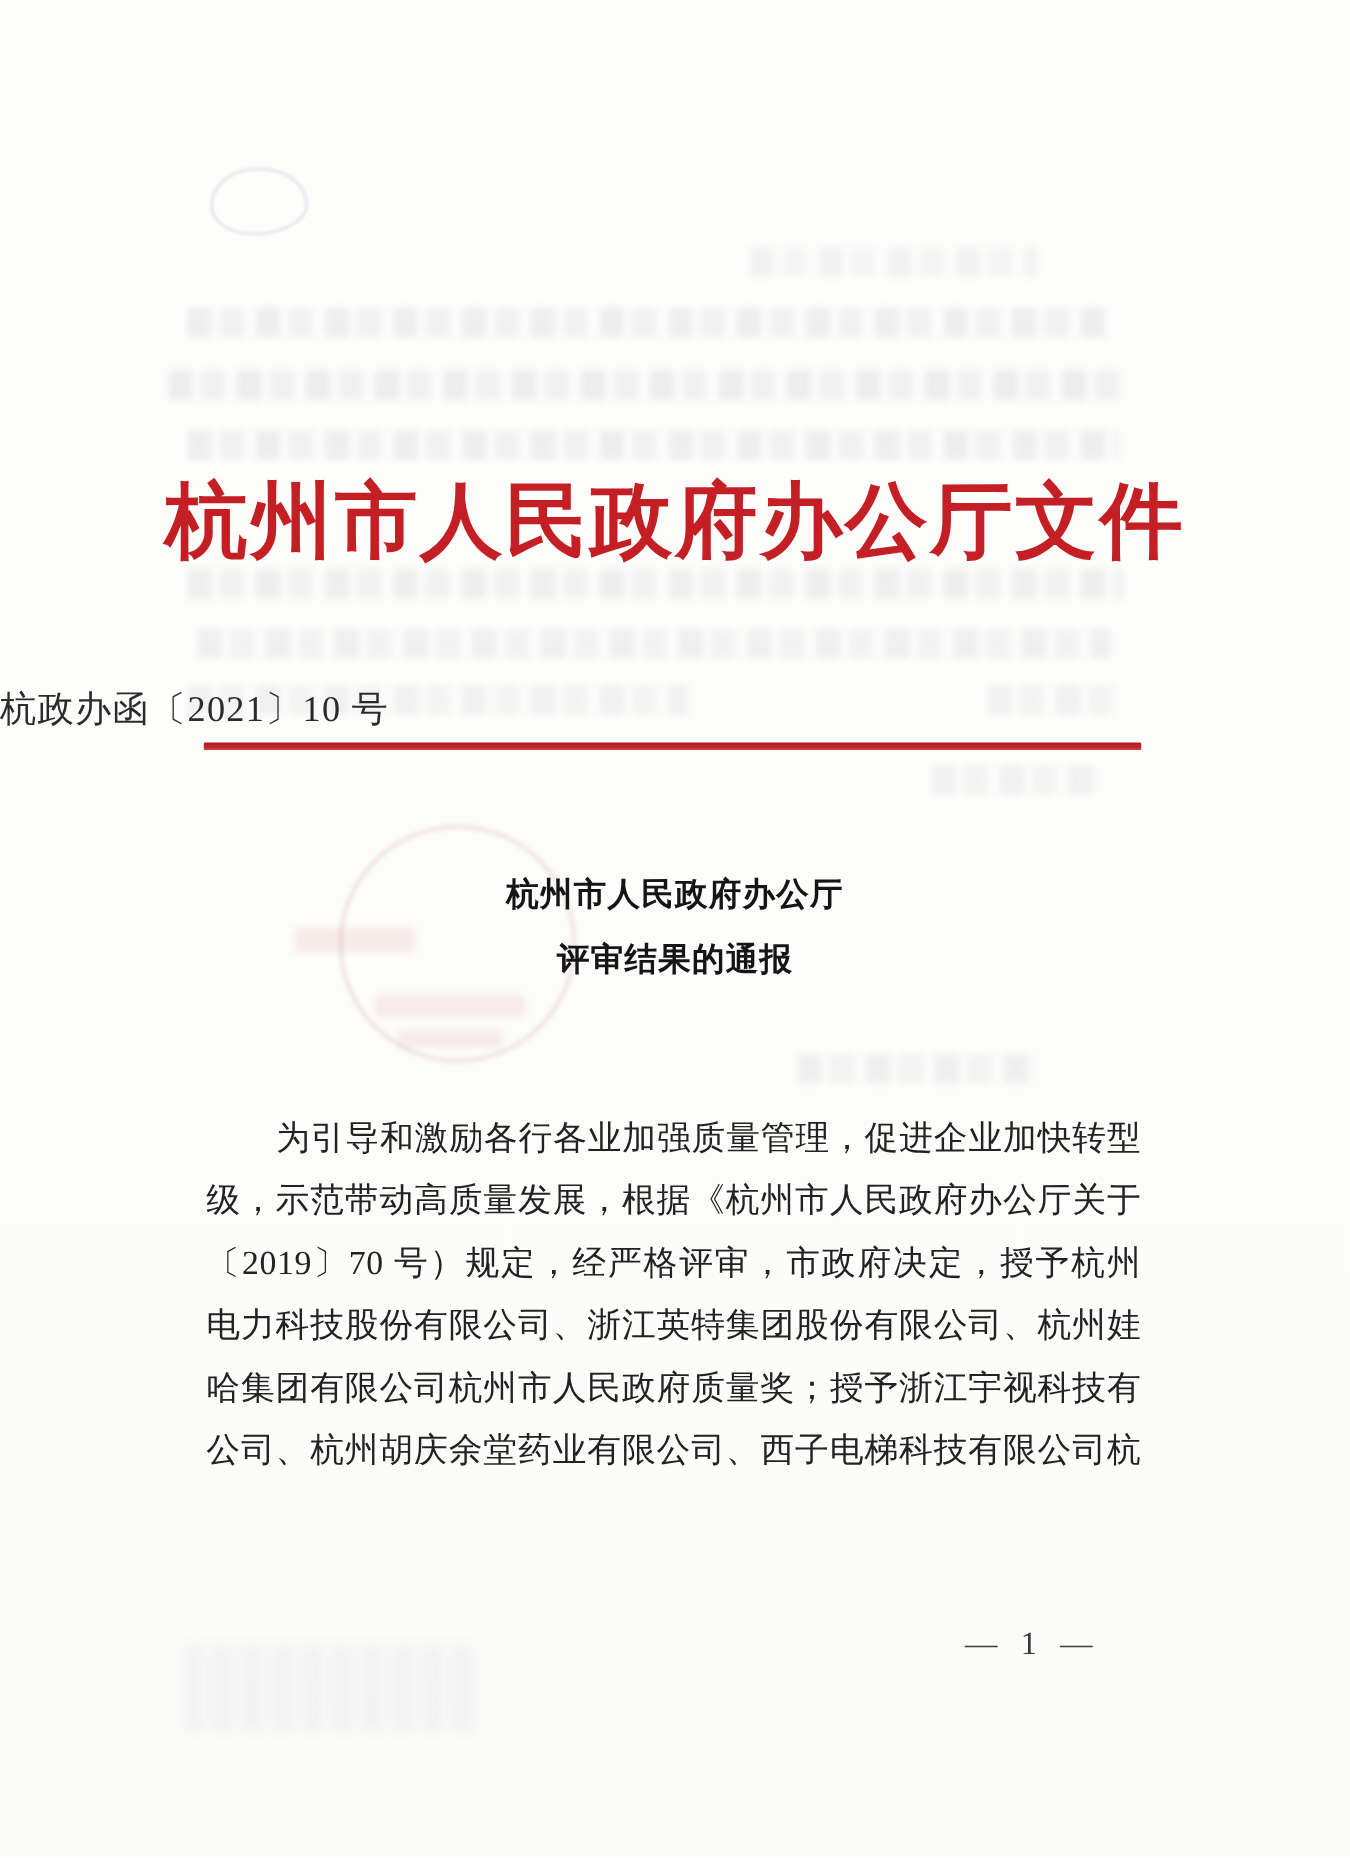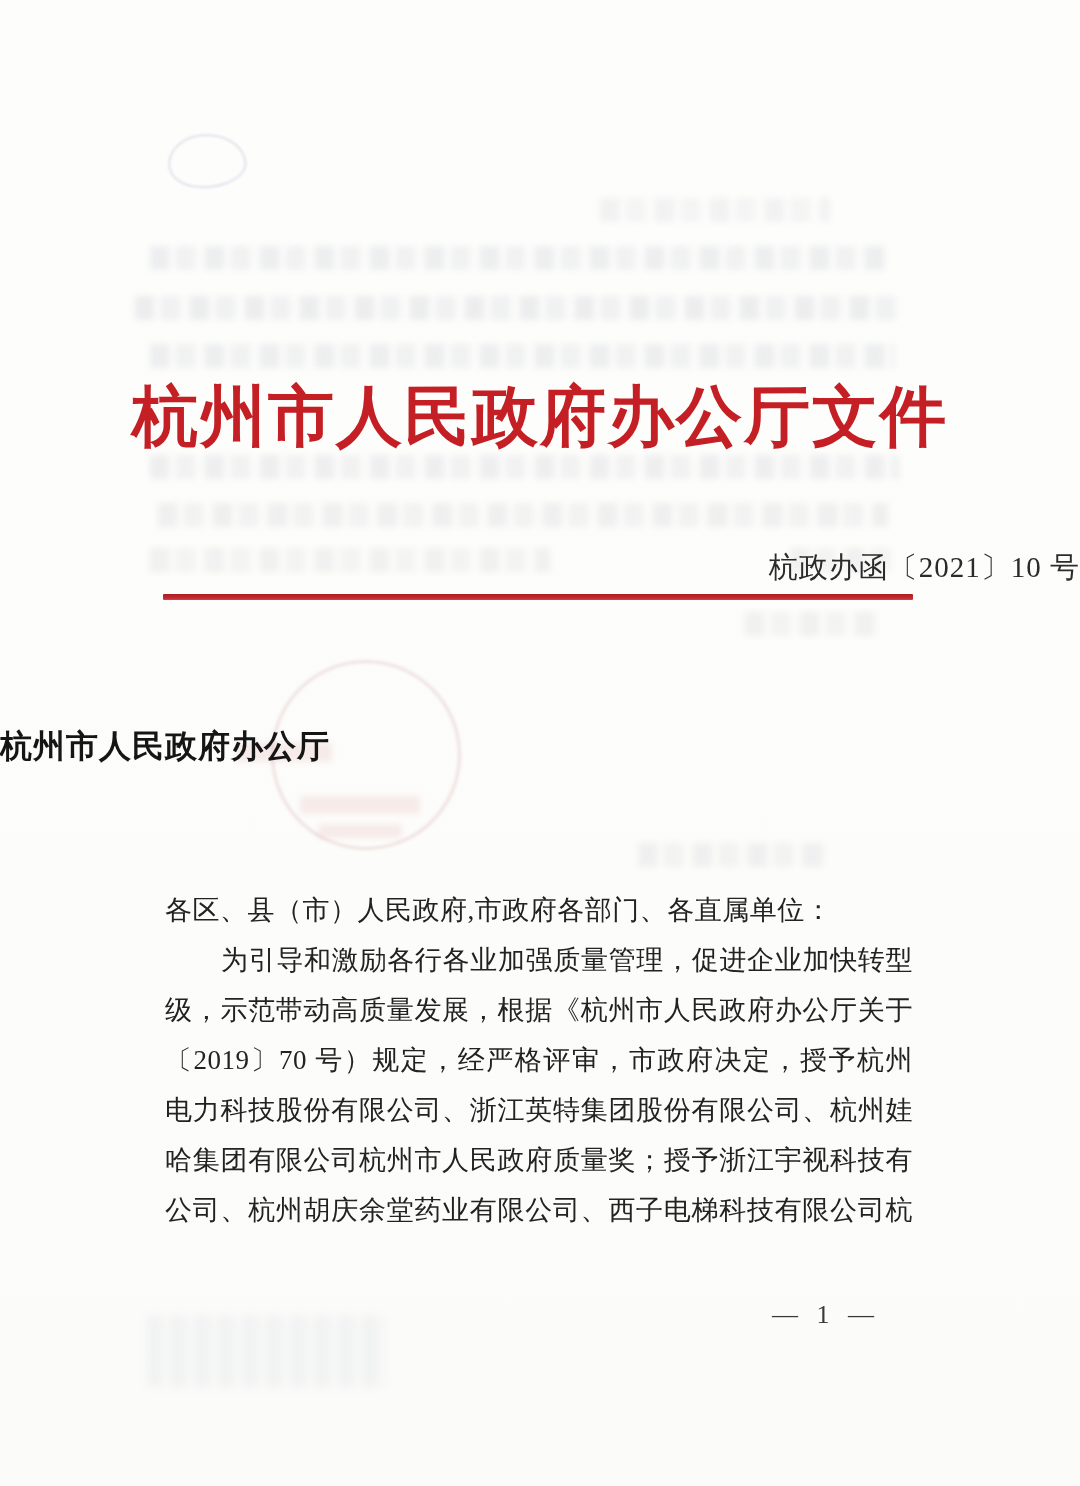--- a/index.html
+++ b/index.html
@@ -65,37 +65,38 @@
     text-align: center;
     font-size: 66px;
     font-weight: bold;
     letter-spacing: 2px;
     color: #c41f24;
     white-space: nowrap;
   }
   .docnum {
     position: absolute;
     left: 0; right: 0; top: 548px;
-    text-align: right;
+    text-align: left;
     font-size: 29px;
     letter-spacing: 1px;
     color: #2b2b2b;
     white-space: nowrap;
   }
   .red-rule {
     position: absolute;
     left: 163px; top: 594px;
     width: 750px; height: 6px;
     background: linear-gradient(180deg, #a81d22 0%, #c62a2f 70%, #d2444a 100%);
     border-radius: 1px;
   }
   .doc-title {
     position: absolute;
-    left: 0; right: 0; top: 720px;
-    font-size: 32px;
+    left: 0; right: 0; top: 690px;
+    text-align: center;
+    font-size: 26px;
     font-weight: bold;
     line-height: 52px;
     letter-spacing: 1px;
     color: #151515;
   }
   .body-block {
     position: absolute;
     left: 165px; top: 885px;
     width: 748px;
     font-size: 27px;
@@ -138,24 +139,24 @@
   <div class="seal-mark" style="left:318px; top:824px; width:84px; height:14px;"></div>
 
   <div class="letterhead">杭州市人民政府办公厅文件</div>
 
   <div class="docnum">杭政办函〔2021〕10 号</div>
 
   <div class="red-rule"></div>
 
   <div class="doc-title">
     <div>杭州市人民政府办公厅</div>
+    <div>评审结果的通报</div>
   </div>
 
   <div class="body-block">
-    <div class="body-line">各区、县（市）人民政府,市政府各部门、各直属单位：</div>
     <div class="body-line just indent-2">为引导和激励各行各业加强质量管理，促进企业加快转型升</div>
     <div class="body-line just">级，示范带动高质量发展，根据《杭州市人民政府办公厅关于印</div>
     <div class="body-line just">〔2019〕70 号）规定，经严格评审，市政府决定，授予杭州海兴</div>
     <div class="body-line just">电力科技股份有限公司、浙江英特集团股份有限公司、杭州娃哈</div>
     <div class="body-line just">哈集团有限公司杭州市人民政府质量奖；授予浙江宇视科技有限</div>
     <div class="body-line just">公司、杭州胡庆余堂药业有限公司、西子电梯科技有限公司杭州</div>
   </div>
 
   <div class="pagenum">— 1 —</div>
 

